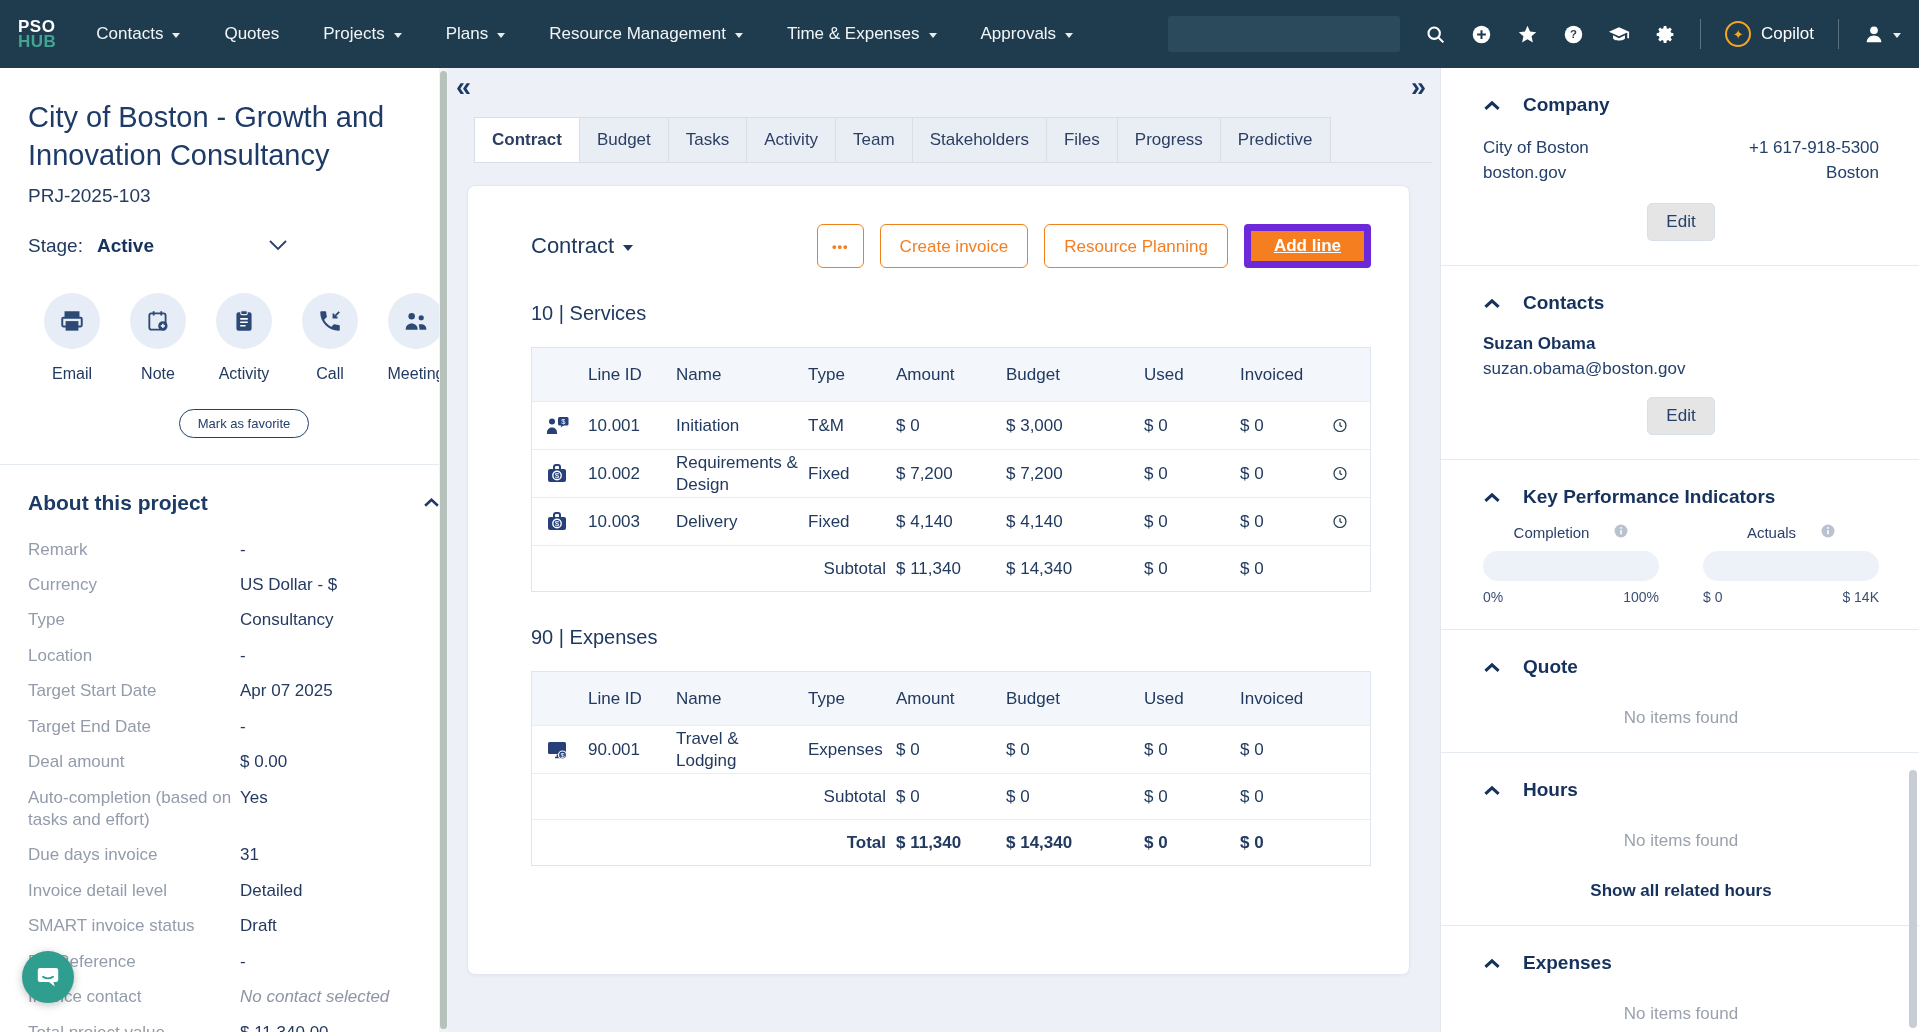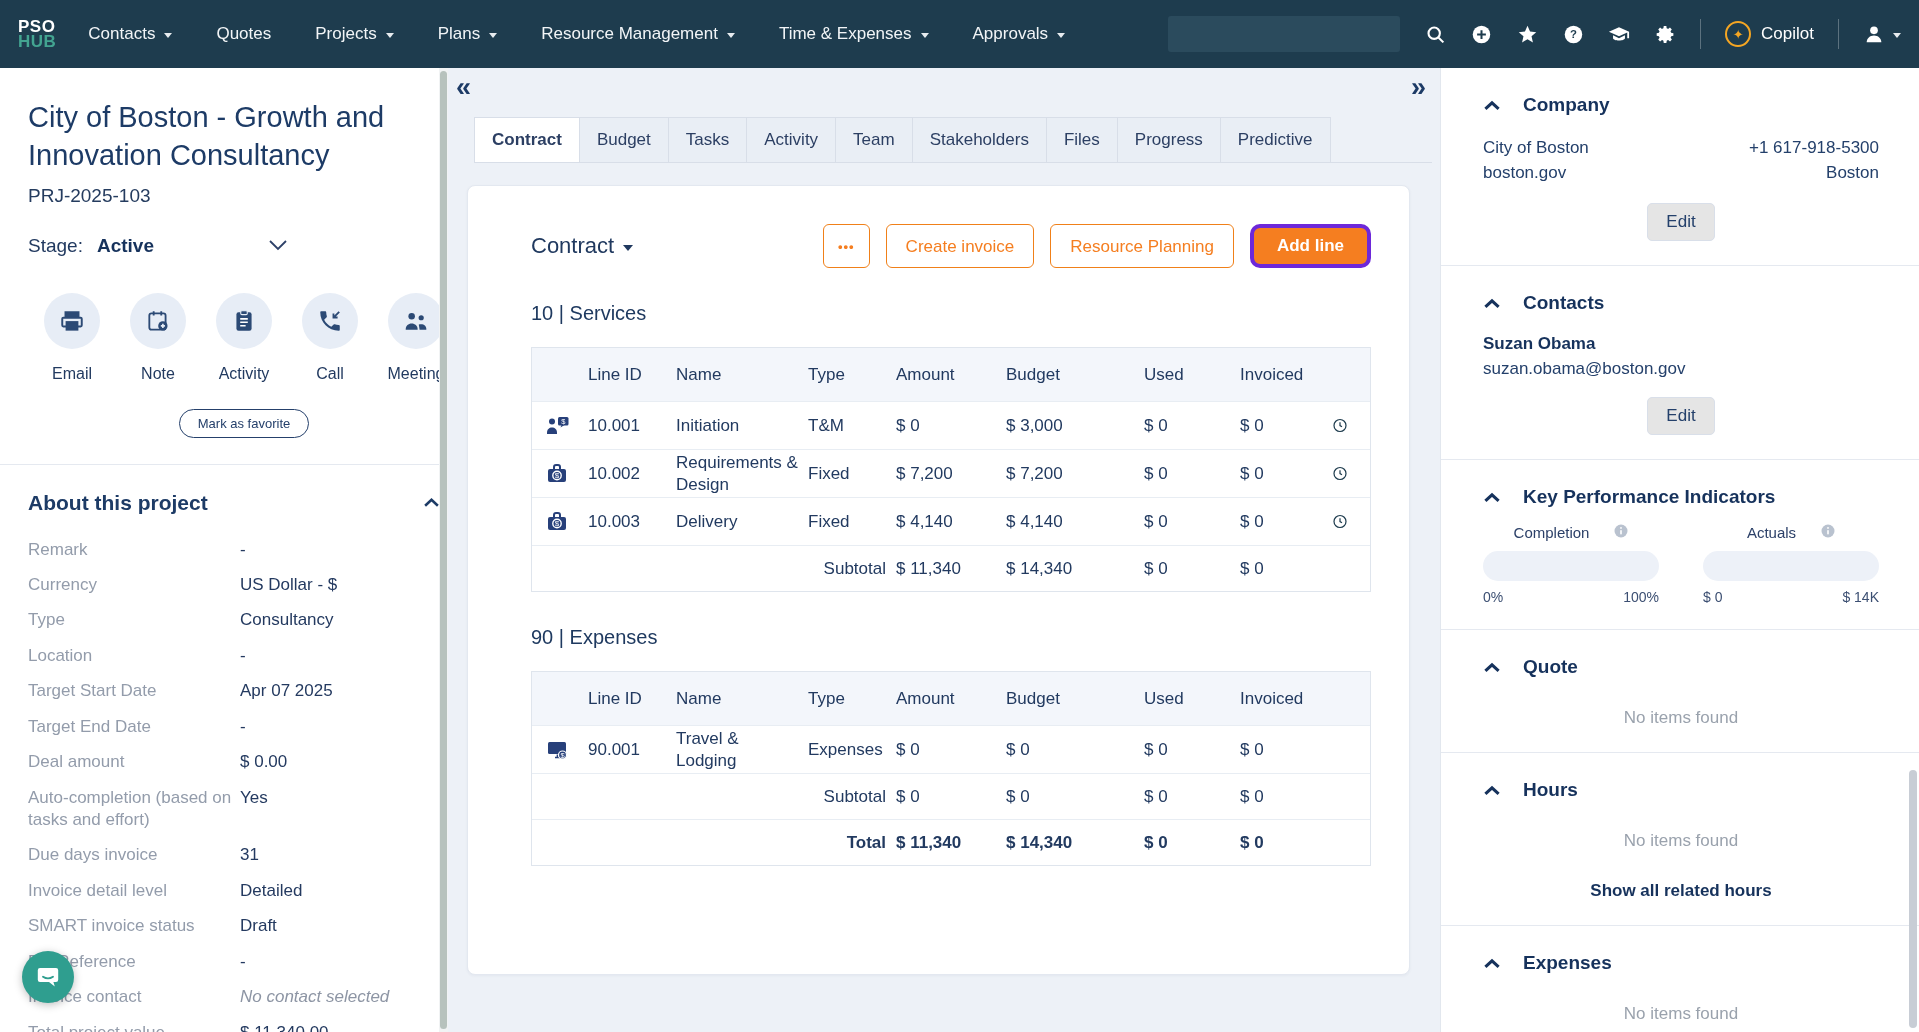--- a/index.html
+++ b/index.html
@@ -2,21 +2,21 @@
 <html><head>
 <meta charset="utf-8">
 <style>
   * { margin:0; padding:0; box-sizing:border-box; }
   html,body { width:1919px; height:1032px; overflow:hidden; background:#edf1f7;
     font-family:"Liberation Sans","DejaVu Sans",sans-serif; color:#223a60; }
   .app { width:1919px; height:1032px; display:flex; flex-direction:column; position:relative; }
 
   
   .nav { height:68px; background:#1e3c4e; display:flex; align-items:center; flex:0 0 68px; padding:0 18px; }
-  .brand { display:flex; flex-direction:column; line-height:15px; font-weight:bold; font-size:17px; letter-spacing:.5px; margin-right:32px; cursor:pointer; }
+  .brand { display:flex; flex-direction:column; line-height:15px; font-weight:bold; font-size:17px; letter-spacing:.5px; margin-right:40px; cursor:pointer; }
   .brand .l1 { color:#fff; } .brand .l2 { color:#43a491; }
   .menu { display:flex; align-items:center; gap:44px; }
   .mitem { color:#f2f5f7; font-size:17px; display:flex; align-items:center; gap:9px; cursor:pointer; white-space:nowrap; }
   .caret { width:0; height:0; border-left:4.5px solid transparent; border-right:4.5px solid transparent; border-top:5px solid #e7ecef; margin-top:2px; }
   .nav-right { margin-left:auto; display:flex; align-items:center; gap:24px; }
   .search-box { width:232px; height:36px; background:#2b4b5d; border:none; border-radius:3px; outline:none; color:#fff; padding:0 10px; font-size:15px; }
   .nico { width:22px; height:22px; display:flex; align-items:center; justify-content:center; cursor:pointer; }
   .nav-sep { width:1px; height:30px; background:rgba(255,255,255,.28); }
   .copilot { display:flex; align-items:center; gap:10px; cursor:pointer; color:#fff; font-size:17px; }
   .cop-circ { width:26px; height:26px; border:2px solid #f5a623; border-radius:50%; display:flex; align-items:center; justify-content:center; color:#f5a623; font-size:13px; }
@@ -57,21 +57,21 @@
   .tabs { display:flex; margin:16px 0 0 22px; border-bottom:1px solid #d8dee8; width:calc(100% - 30px); }
   .tab { background:#e9eef5; border:1px solid #d8dee8; border-bottom:none; margin-right:-1px; padding:12px 17px; font-size:17px; color:#2c3f63; cursor:pointer; white-space:nowrap; }
   .tab.active { background:#fff; font-weight:bold; }
   .card { background:#fff; border:1px solid #e3e8f0; border-radius:8px; box-shadow:0 1px 3px rgba(30,60,90,.05); margin:22px 30px 0 15px; padding:38px 38px 40px 63px; height:790px; }
   .chead { display:flex; align-items:center; }
   .ctitle { font-size:22px; color:#20395f; font-weight:500; display:flex; align-items:center; gap:9px; cursor:pointer; }
   .dcaret { width:0; height:0; border-left:5px solid transparent; border-right:5px solid transparent; border-top:6px solid #20395f; margin-top:4px; }
   .cbtns { margin-left:auto; display:flex; gap:16px; align-items:center; }
   .obtn { border:1px solid #f08019; background:#fff; color:#f57e20; border-radius:6px; height:44px; padding:12px 19px; font-size:17px; cursor:pointer; font-family:inherit; }
   .obtn.sm { padding:0 14px; letter-spacing:1px; font-weight:bold; font-size:13px; }
-  .fbtn { background:#f57e20; border:4px solid #6d28d9; color:#fff; border-radius:10px; height:44px; padding:0 23px; font-size:17px; font-weight:bold; cursor:pointer; font-family:inherit; }
+  .fbtn { background:#f57e20; border:7px solid #6d28d9; color:#fff; border-radius:4px; height:44px; padding:0 23px; font-size:17px; font-weight:bold; cursor:pointer; font-family:inherit;text-decoration:underline; }
   .sec-h { font-size:20px; color:#1f3a60; margin:34px 0 22px; font-weight:500; }
   .ltable { border:1px solid #dfe5ed; }
   .trow { display:grid; grid-template-columns:56px 88px 132px 88px 110px 138px 96px 92px 22px; align-items:center; min-height:48px; border-top:1px solid #e8edf3; background:#fff; font-size:17px; color:#223a60; }
   .trow.head { background:#f3f6fb; border-top:none; min-height:53px; }
   .trow.foot { min-height:46px; }
   .tc { padding-right:6px; line-height:1.25; }
   .tic { display:flex; justify-content:center; cursor:pointer; }
   .sublab { grid-column:2/5; text-align:right; padding-right:10px; }
   .b { font-weight:bold; }
   .tclock { display:flex; justify-content:flex-start; cursor:pointer; }

